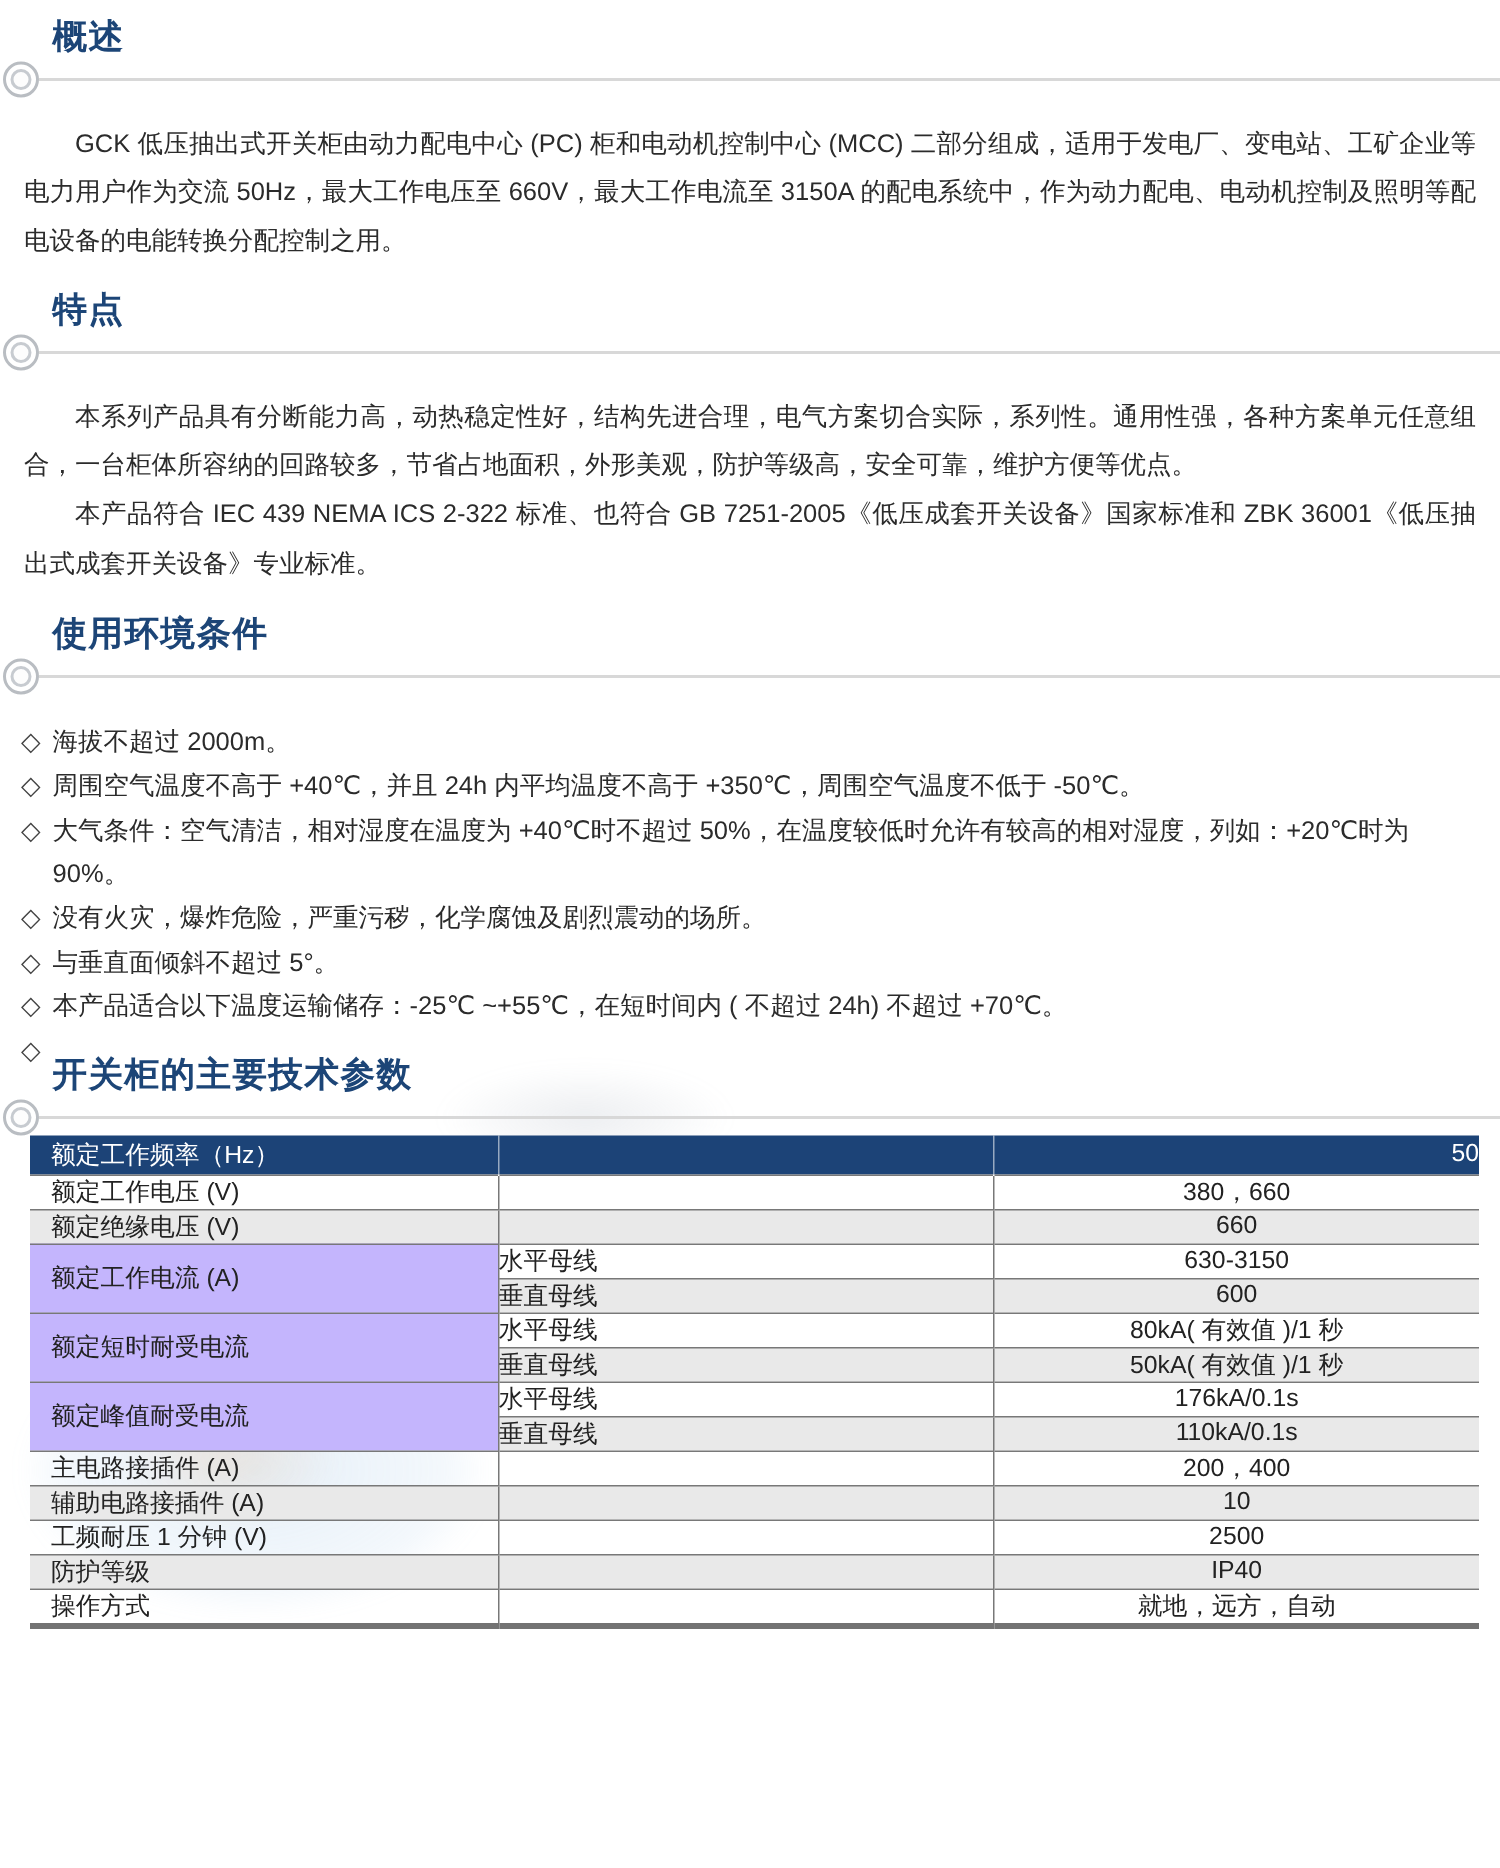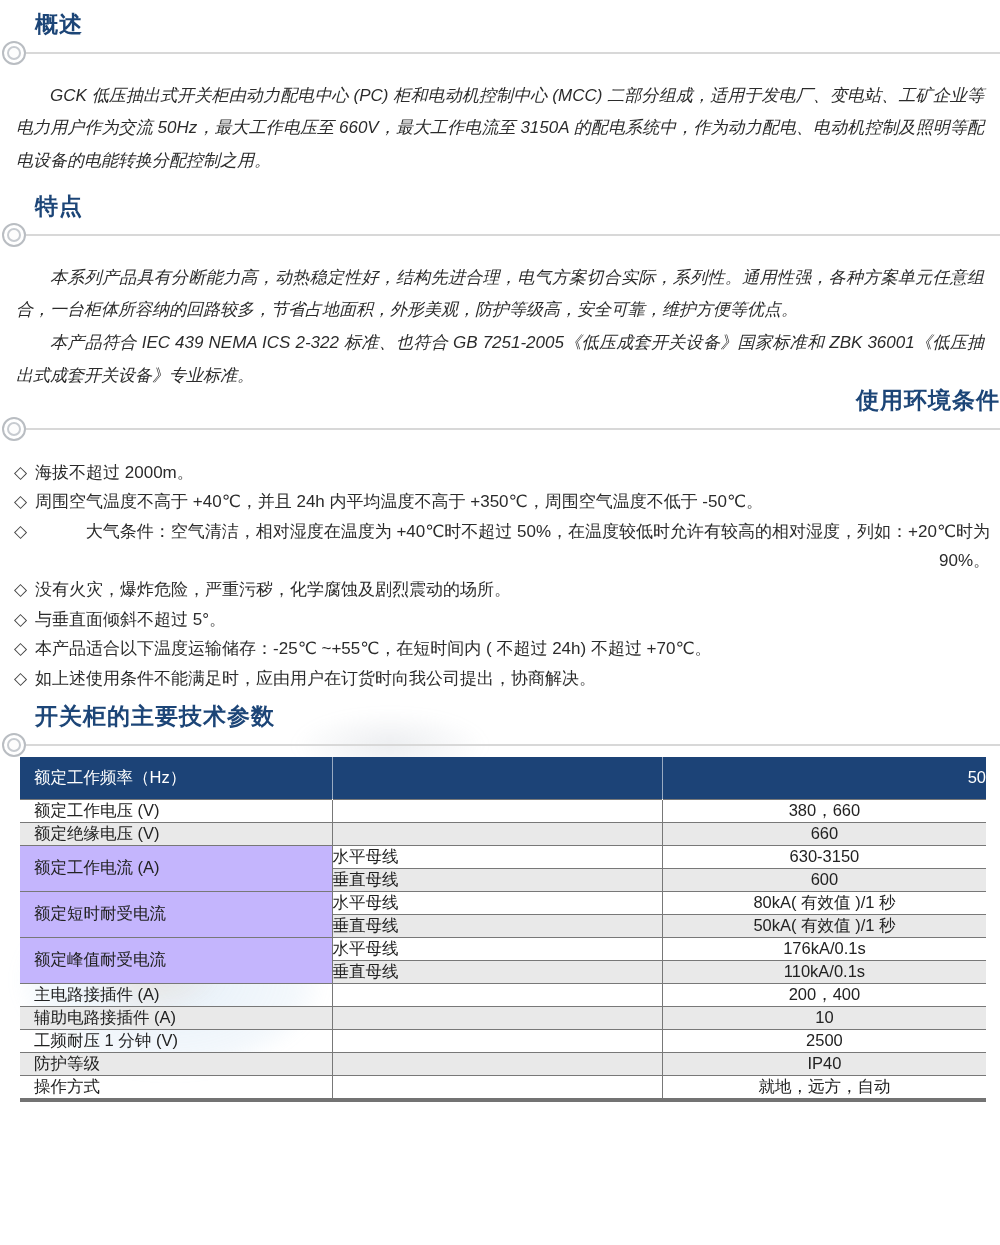--- a/index.html
+++ b/index.html
@@ -33,33 +33,33 @@
     width:24px; height:24px; border:2px solid #b9bdc2; border-radius:50%;
     background:#fff; display:flex; align-items:center; justify-content:center;
     flex:0 0 auto; margin-left:2px;
   }
   .ring-inner { width:14px; height:14px; border:2px solid #c7cbd0; border-radius:50%; background:#fdfdfd; }
   .rule-line { flex:1; height:2px; background:#d8d8d8; margin-left:0px; margin-right:0px; }
 
   
   .para {
     margin:14px 16px 0 16px; font-size:17px; line-height:1.92;
-    text-align:justify; text-indent:2em; color:#2b2b2b;font-style:italic;
+    text-align:justify; text-indent:2em; color:#2b2b2b;
   }
   .env-list { margin:16px 10px 0 14px; list-style:none; }
   .env-item { font-size:17px; line-height:1.73; color:#2b2b2b; display:flex; }
   .env-bullet { flex:0 0 auto; margin-right:8px; color:#444; }
 
   
   #param-table-wrap { position:absolute; left:20px; top:757px; width:966px; }
   table { width:100%; border-collapse:collapse; table-layout:fixed; font-size:16.5px; }
   col.w1 { width:32.3%; } col.w2 { width:34.2%; } col.w3 { width:33.5%; }
 
   thead td {
-    background:#1c4377; color:#ffffff; height:42px;
+    background:#1c4377; color:#ffffff; height:26px;
     font-size:16.5px; vertical-align:middle;
   }
   thead td.c1 { text-align:left; padding-left:14px; border-right:1px solid rgba(255,255,255,0.55); }
   thead td.c2 { border-right:1px solid rgba(255,255,255,0.55); }
   thead td.c3 { text-align:right; }
 
   tbody td {
     height:22px; vertical-align:middle; color:#222;
     border-top:1px solid #787878;
   }
@@ -93,21 +93,21 @@
   <div class="sec-rule-row">
     <span class="ring">
         <span class="ring-inner"></span>
       </span>
     <span class="rule-line"></span>
   </div>
   <p class="para">本系列产品具有分断能力高，动热稳定性好，结构先进合理，电气方案切合实际，系列性。通用性强，各种方案单元任意组合，一台柜体所容纳的回路较多，节省占地面积，外形美观，防护等级高，安全可靠，维护方便等优点。</p>
   <p class="para" style="margin-top:0;">本产品符合 IEC 439 NEMA ICS 2-322 标准、也符合 GB 7251-2005《低压成套开关设备》国家标准和 ZBK 36001《低压抽出式成套开关设备》专业标准。</p>
 </div>
 
-<div class="sec" style="top:386px;text-align:right;">
+<div class="sec" style="top:408px;">
   <div class="sec-title">使用环境条件</div>
   <div class="sec-rule-row">
     <span class="ring">
         <span class="ring-inner"></span>
       </span>
     <span class="rule-line"></span>
   </div>
   <ul class="env-list">
     <li class="env-item">
         <span class="env-bullet">◇</span>
@@ -128,21 +128,20 @@
     <li class="env-item">
         <span class="env-bullet">◇</span>
         <span>与垂直面倾斜不超过 5°。</span>
       </li>
     <li class="env-item">
         <span class="env-bullet">◇</span>
         <span>本产品适合以下温度运输储存：-25℃ ~+55℃，在短时间内 ( 不超过 24h) 不超过 +70℃。</span>
       </li>
     <li class="env-item">
         <span class="env-bullet">◇</span>
-        <span>如上述使用条件不能满足时，应由用户在订货时向我公司提出，协商解决。</span>
       </li>
   </ul>
 </div>
 
 <div class="sec" style="top:702px;">
   <div class="sec-title">开关柜的主要技术参数</div>
   <div class="sec-rule-row">
     <span class="ring">
         <span class="ring-inner"></span>
       </span>

